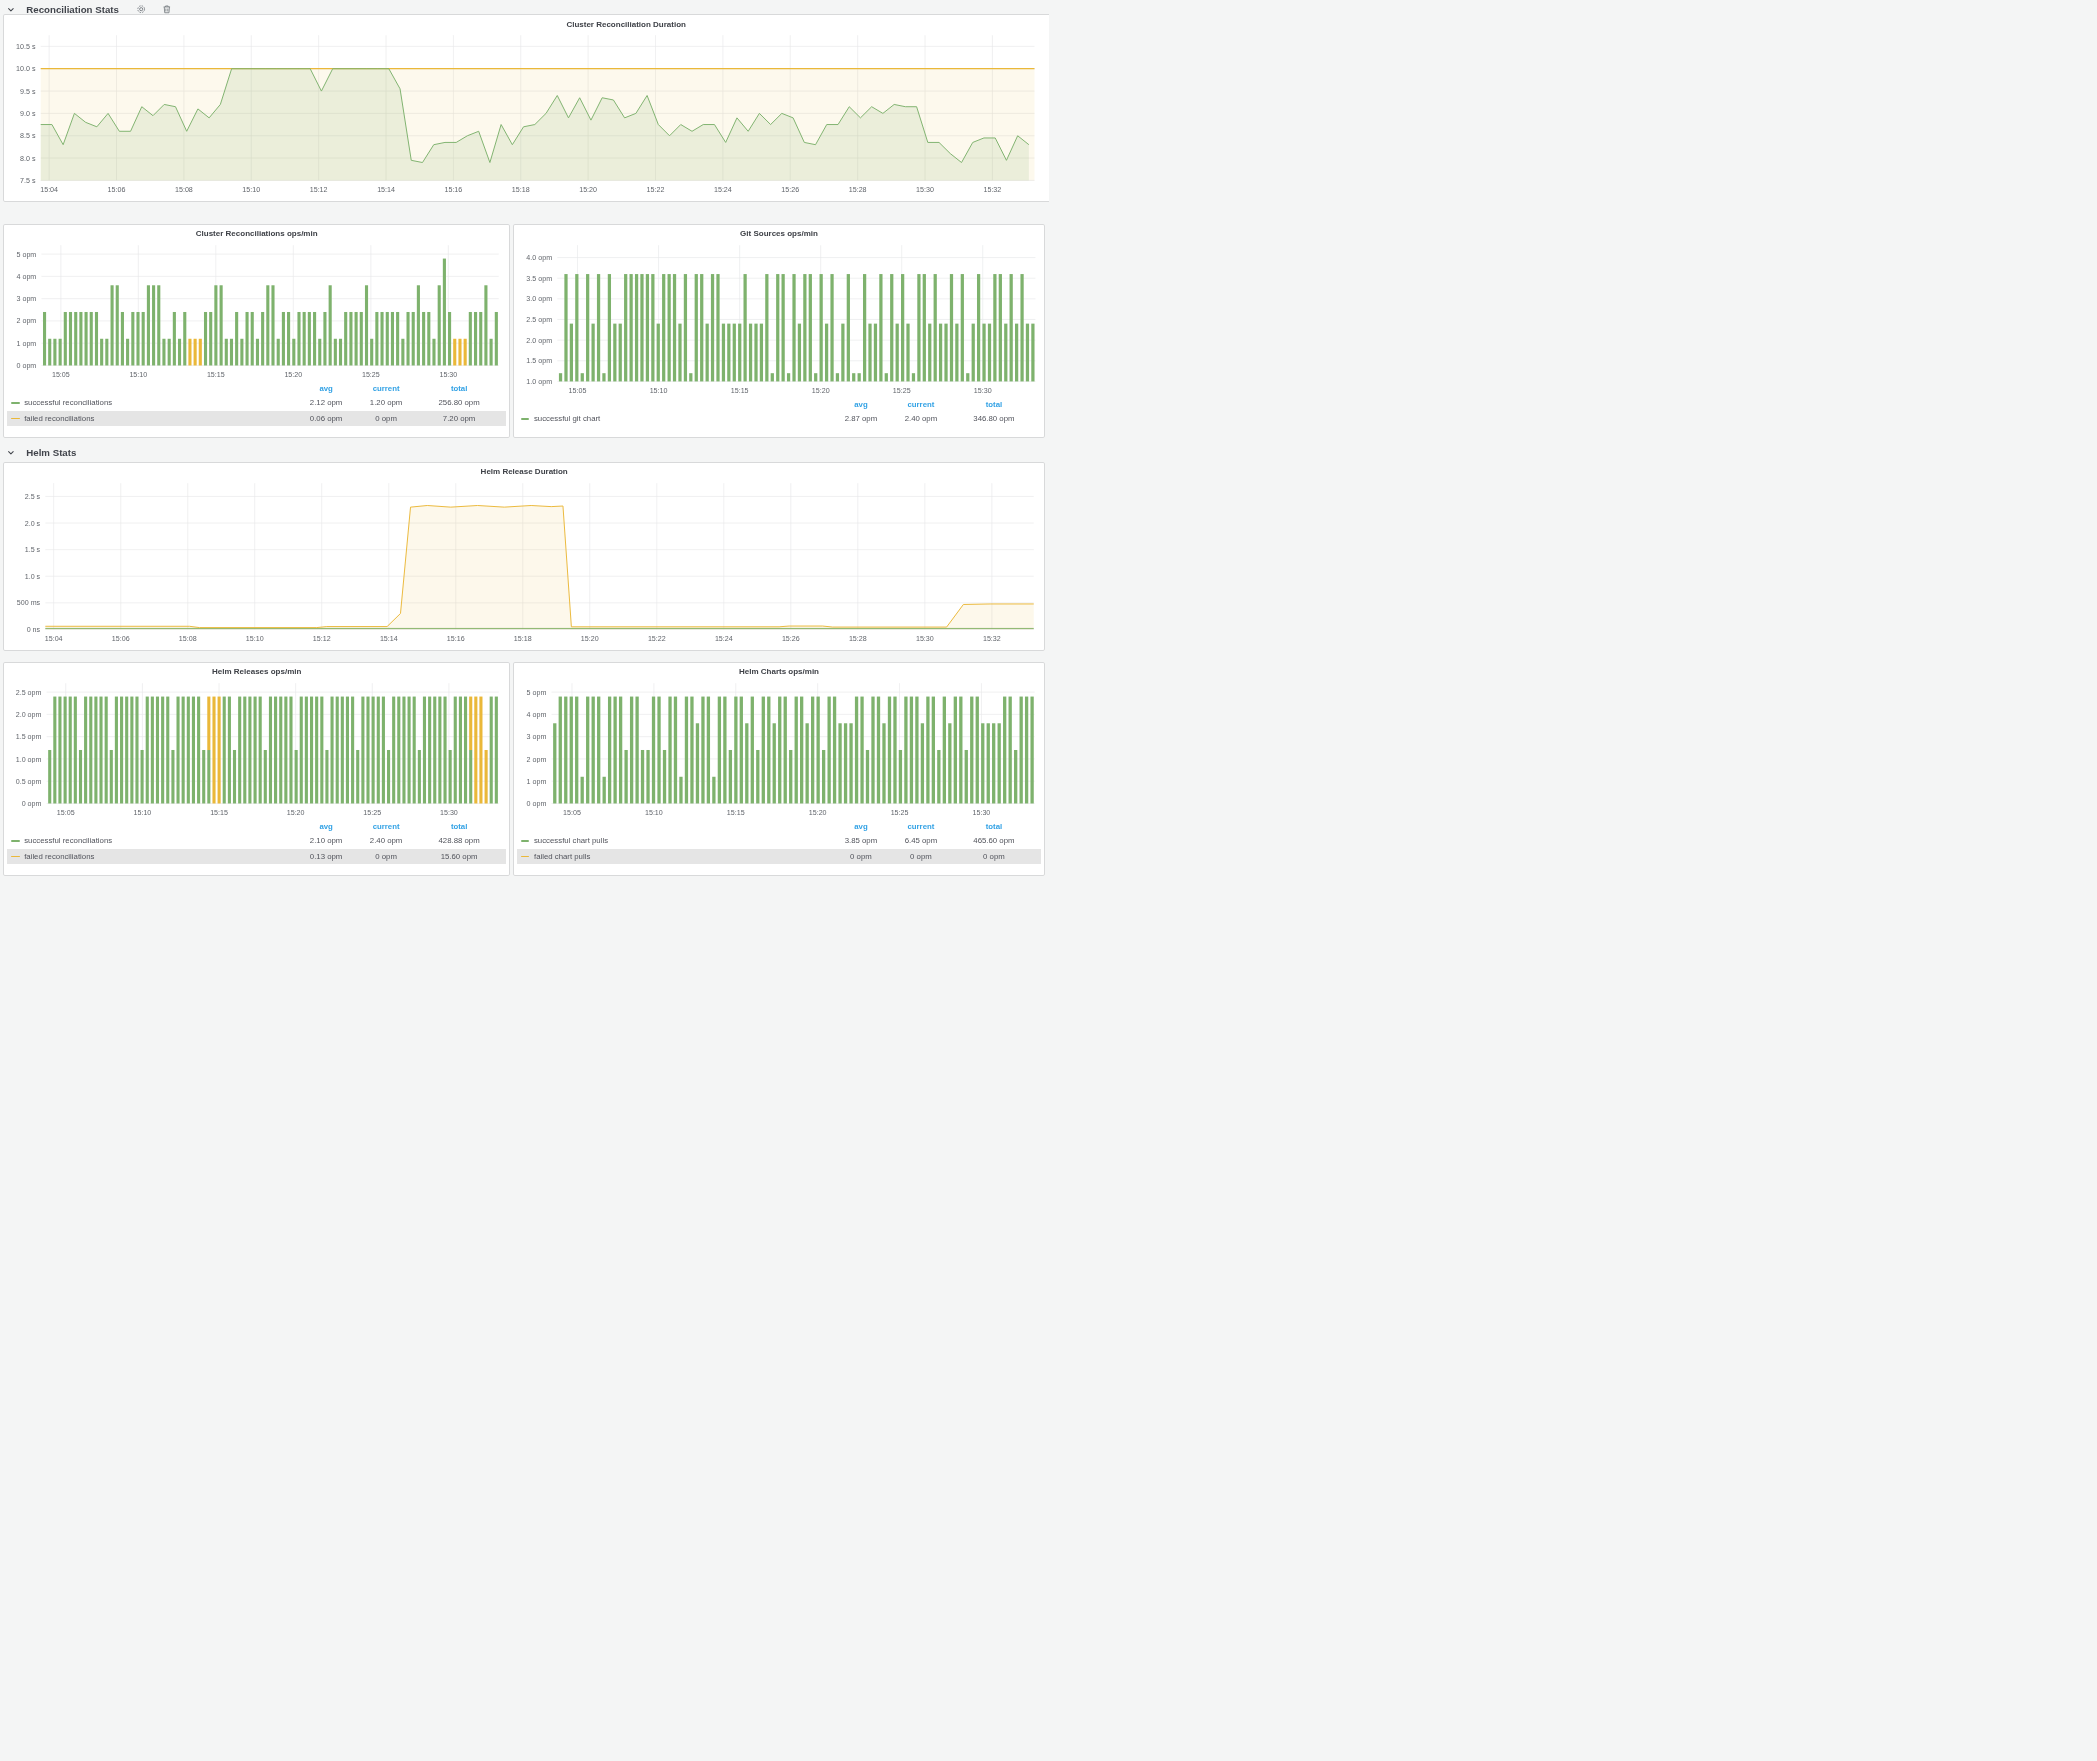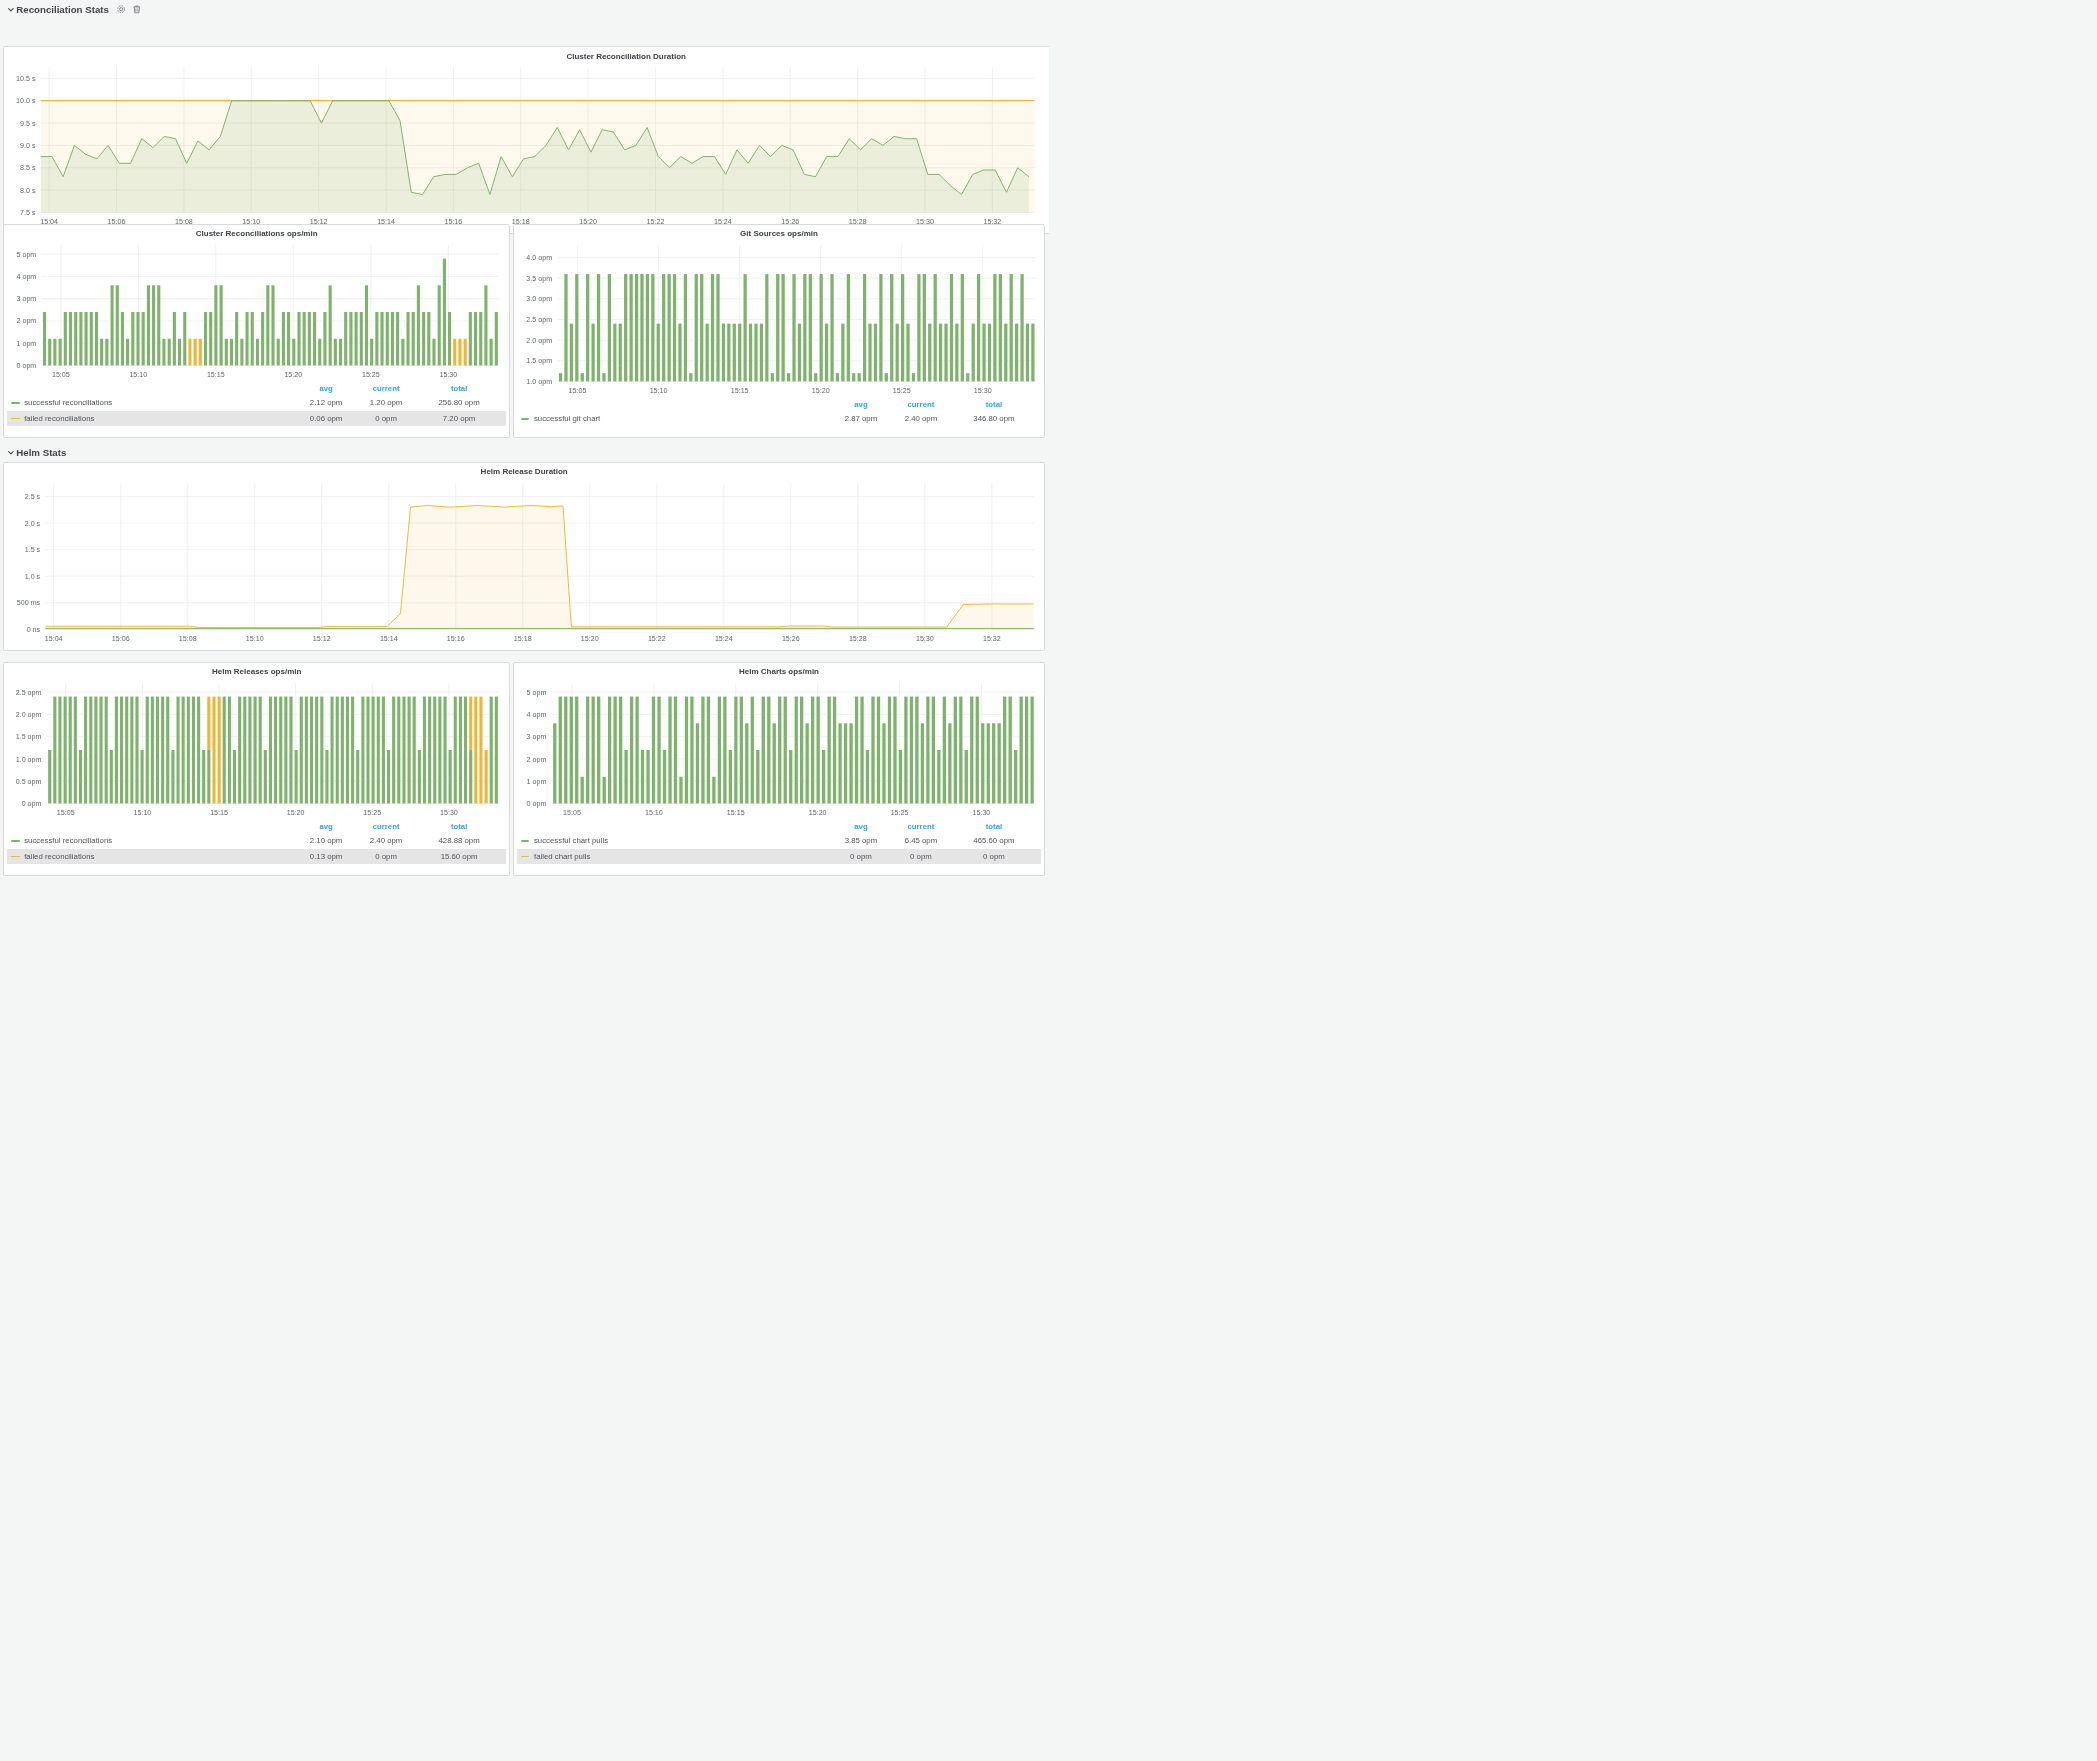--- a/index.html
+++ b/index.html
@@ -1,17 +1,17 @@
 <!DOCTYPE html>
 <html style="font-size:10.4px"><head>
 <meta charset="utf-8">
 <style>
   html,body{margin:0;padding:0;background:#f4f5f5;font-family:"Liberation Sans",sans-serif;color:#41444b;}
   .dashboard{position:relative;width:1049px;height:881px;background:#f4f5f5;overflow:hidden;}
-  .row-header{position:absolute;display:flex;align-items:center;gap:2px;height:13px;}
+  .row-header{position:absolute;display:flex;align-items:center;gap:12px;height:13px;}
   .row-title{font-size:9.7px;font-weight:700;color:#41444b;cursor:pointer;}
   .chev{display:flex;align-items:center;color:#41444b;}
   .icon-btn{background:none;border:none;padding:0;margin:0;display:flex;align-items:center;color:#757b80;cursor:pointer;}
   .panel{position:absolute;background:#ffffff;border:0.6px solid #d8d9da;border-radius:1.9px;box-sizing:border-box;padding:1.9px 3.2px;}
   .panel-title{text-align:center;font-size:8px;font-weight:700;color:#3e4147;padding:2.6px 0 1.3px 0;cursor:pointer;}
   svg{display:block;}
   svg text{font-family:"Liberation Sans",sans-serif;}
   .grid{stroke:#e7e8ea;stroke-width:1;}
   text.tick{fill:#61656b;font-size:11px;}
   .legend{font-size:7.8px;color:#52545c;margin-top:1.3px;}
@@ -46,21 +46,21 @@
       </svg>
     </button>
     <button class="icon-btn" style="margin-left:3.9px;">
       <svg width="9.7" height="10.4" viewBox="0 0 15 16" fill="none" stroke="#757b80" stroke-width="1.3">
         <path d="M2.5 4.5h10M5.5 4.5V3h4v1.5M3.5 4.5l.7 9h6.6l.7-9"></path>
           <path d="M6 7v4.5M9 7v4.5"></path>
       </svg>
     </button>
   </div>
 
-  <div class="panel" style="left:3.2px;top:14.3px;width:1246px;height:188px;margin-top:32px;">
+  <div class="panel" style="left:3.2px;top:14.3px;width:1246px;height:188px;">
     <div class="panel-title">Cluster Reconciliation Duration</div>
     <svg width="1034" height="166" viewBox="0 0 1595 256">
         <line class="grid" x1="52" x2="1585" y1="232.0" y2="232.0"></line>
         <text class="tick" x="44" y="236" text-anchor="end">7.5 s</text>
         <line class="grid" x1="52" x2="1585" y1="197.5" y2="197.5"></line>
         <text class="tick" x="44" y="201.5" text-anchor="end">8.0 s</text>
         <line class="grid" x1="52" x2="1585" y1="163.1" y2="163.1"></line>
         <text class="tick" x="44" y="167.1" text-anchor="end">8.5 s</text>
         <line class="grid" x1="52" x2="1585" y1="128.6" y2="128.6"></line>
         <text class="tick" x="44" y="132.6" text-anchor="end">9.0 s</text>

